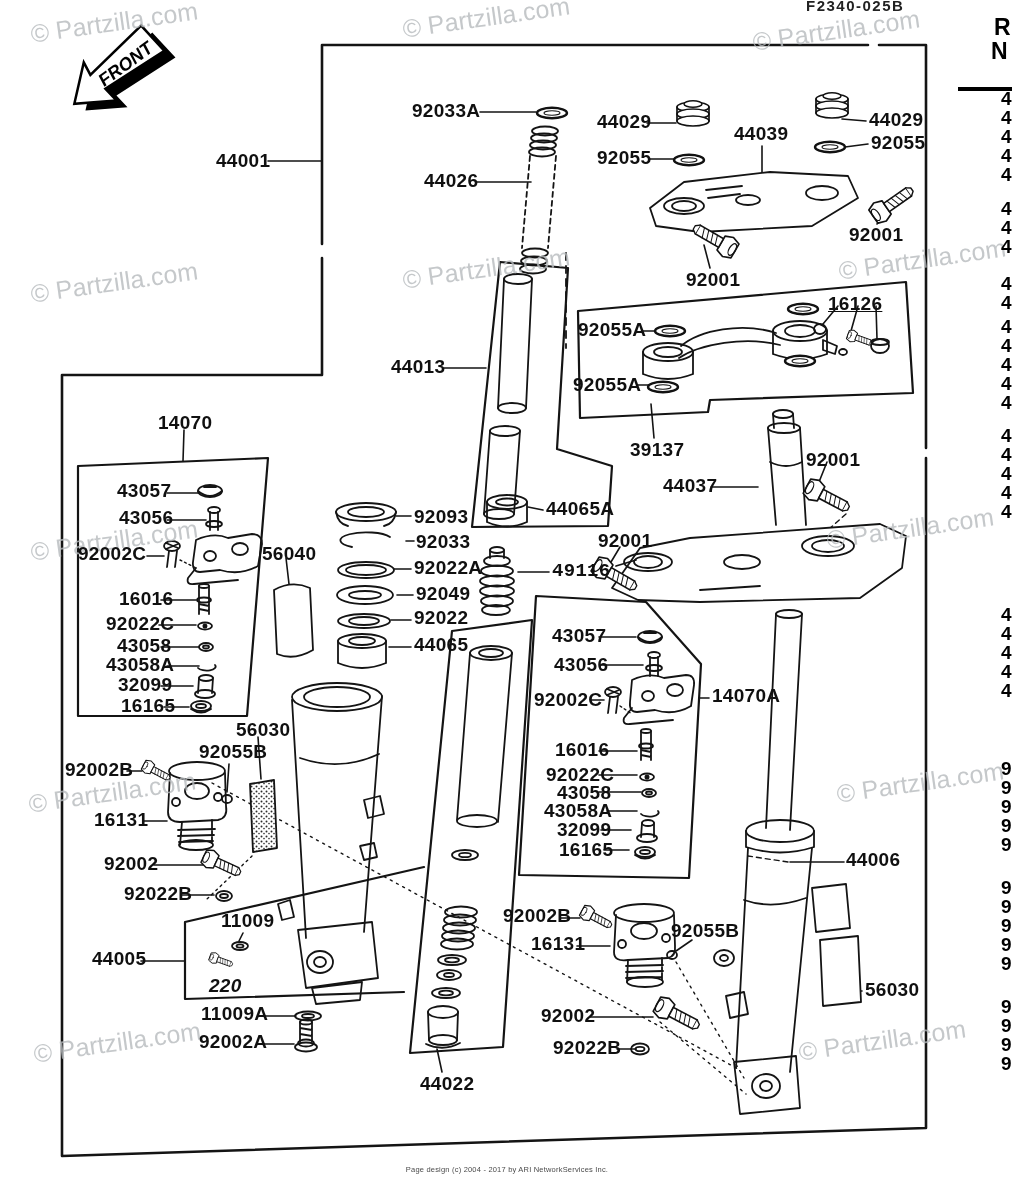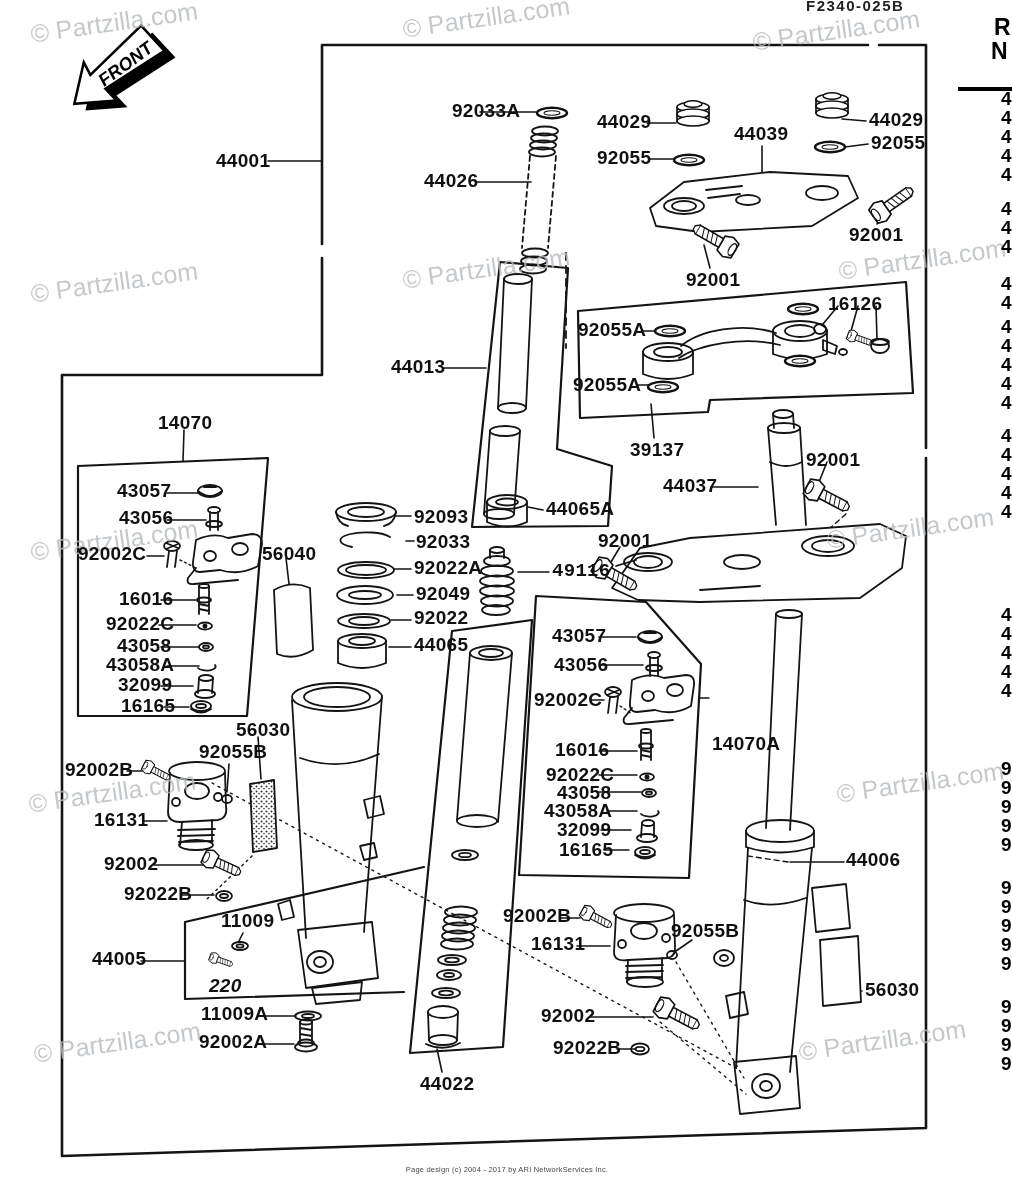--- a/index.html
+++ b/index.html
@@ -441,31 +441,31 @@
       <div class="wm" style="left: 402px; top: 254px;">© Partzilla.com</div>
       <div class="wm" style="left: 838px; top: 245px;">© Partzilla.com</div>
       <div class="wm" style="left: 30px; top: 526px;">© Partzilla.com</div>
       <div class="wm" style="left: 826px; top: 514px;">© Partzilla.com</div>
       <div class="wm" style="left: 28px; top: 778px;">© Partzilla.com</div>
       <div class="wm" style="left: 836px; top: 768px;">© Partzilla.com</div>
       <div class="wm" style="left: 33px; top: 1028px;">© Partzilla.com</div>
       <div class="wm" style="left: 798px; top: 1026px;">© Partzilla.com</div>
     </div>
   <div id="labels">
-      <div class="lbl" style="left: 412px; top: 101px; margin-left: 40px;">92033A</div>
+      <div class="lbl" style="left: 412px; top: 101px;">92033A</div>
       <div class="lbl" style="left: 216px; top: 151px;">44001</div>
       <div class="lbl" style="left: 424px; top: 171px;">44026</div>
       <div class="lbl" style="left: 597px; top: 112px;">44029</div>
       <div class="lbl" style="left: 597px; top: 148px;">92055</div>
       <div class="lbl" style="left: 734px; top: 124px;">44039</div>
       <div class="lbl" style="left: 869px; top: 110px;">44029</div>
       <div class="lbl" style="left: 871px; top: 133px;">92055</div>
       <div class="lbl" style="left: 849px; top: 225px;">92001</div>
       <div class="lbl" style="left: 686px; top: 270px;">92001</div>
-      <div class="lbl" style="left: 828px; top: 294px;">16126</div>
+      <div class="lbl" style="left: 828px; top: 294px; text-decoration: underline;">16126</div>
       <div class="lbl" style="left: 578px; top: 320px;">92055A</div>
       <div class="lbl" style="left: 573px; top: 375px;">92055A</div>
       <div class="lbl" style="left: 630px; top: 440px;">39137</div>
       <div class="lbl" style="left: 391px; top: 357px;">44013</div>
       <div class="lbl" style="left: 663px; top: 476px;">44037</div>
       <div class="lbl" style="left: 806px; top: 450px;">92001</div>
       <div class="lbl" style="left: 598px; top: 531px;">92001</div>
       <div class="lbl" style="left: 552px; top: 562px; font-family: Liberation Mono, monospace;">49116</div>
       <div class="lbl" style="left: 414px; top: 507px;">92093</div>
       <div class="lbl" style="left: 416px; top: 532px;">92033</div>
@@ -497,21 +497,21 @@
       <div class="lbl" style="left: 201px; top: 1004px;">11009A</div>
       <div class="lbl" style="left: 199px; top: 1032px;">92002A</div>
       <div class="lbl" style="left: 420px; top: 1074px;">44022</div>
       <div class="lbl" style="left: 503px; top: 906px;">92002B</div>
       <div class="lbl" style="left: 531px; top: 934px;">16131</div>
       <div class="lbl" style="left: 671px; top: 921px;">92055B</div>
       <div class="lbl" style="left: 541px; top: 1006px;">92002</div>
       <div class="lbl" style="left: 553px; top: 1038px;">92022B</div>
       <div class="lbl" style="left: 846px; top: 850px;">44006</div>
       <div class="lbl" style="left: 865px; top: 980px;">56030</div>
-      <div class="lbl" style="left: 712px; top: 686px; margin-top: 48px;">14070A</div>
+      <div class="lbl" style="left: 712px; top: 686px;">14070A</div>
       <div class="lbl" style="left: 552px; top: 626px;">43057</div>
       <div class="lbl" style="left: 554px; top: 655px;">43056</div>
       <div class="lbl" style="left: 534px; top: 690px;">92002C</div>
       <div class="lbl" style="left: 555px; top: 740px;">16016</div>
       <div class="lbl" style="left: 546px; top: 765px;">92022C</div>
       <div class="lbl" style="left: 557px; top: 783px;">43058</div>
       <div class="lbl" style="left: 544px; top: 801px;">43058A</div>
       <div class="lbl" style="left: 557px; top: 820px;">32099</div>
       <div class="lbl" style="left: 559px; top: 840px;">16165</div>
     </div>

